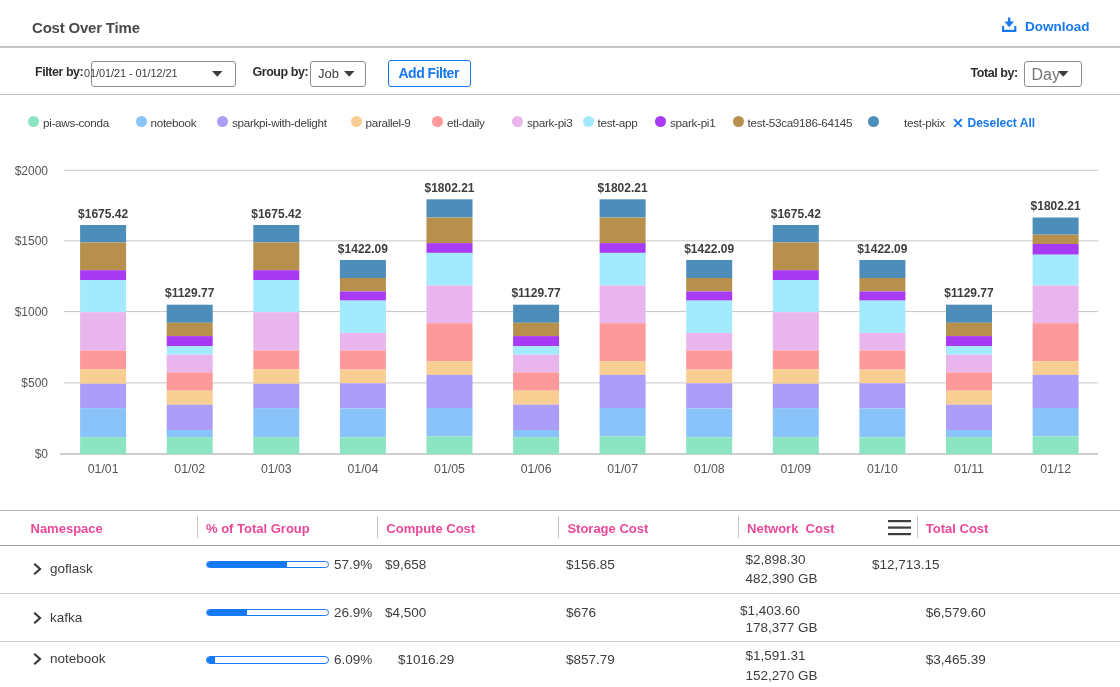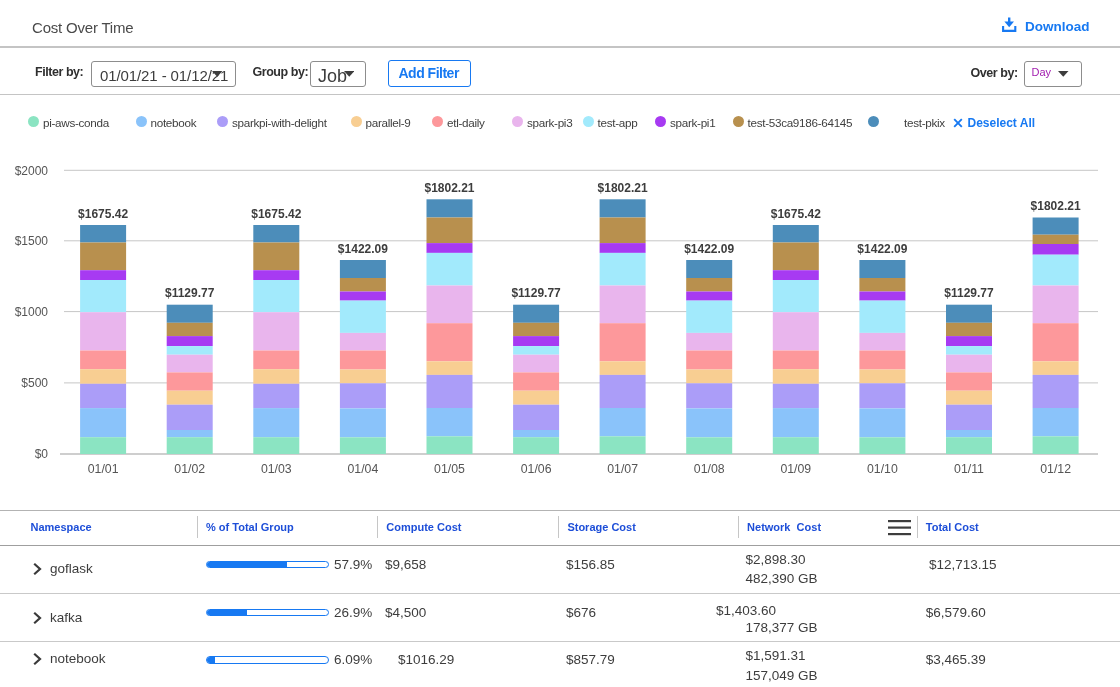--- a/index.html
+++ b/index.html
@@ -1,49 +1,49 @@
 <!DOCTYPE html>
 <html><head><meta charset="utf-8"><title>Cost Over Time</title>
 <style>
 *{margin:0;padding:0;box-sizing:border-box}
 html,body{width:1120px;height:687px;background:#fff;font-family:"Liberation Sans",sans-serif;overflow:hidden}
 .abs{position:absolute}
 .ltxt{top:115.5px;font-size:11.7px;color:#3f3f3f;letter-spacing:-0.3px}
-.hdr{top:520.5px;font-size:11px;font-weight:bold;color:#1d4ed8}
+.hdr{top:520.5px;font-size:13px;font-weight:bold;color:#ec4899}
 .cell{font-size:13.5px;color:#3d3d3d}
 .blab{font-size:12.5px;font-weight:bold;color:#2f2f2f;letter-spacing:-0.45px}
 .selbox{border:1px solid #8d8d8d;border-radius:3px}
 </style></head>
 <body>
-<div class="abs" style="left:32px;top:18.5px;font-size:15px;font-weight:normal;color:#4a4a4a;letter-spacing:-0.2px">Cost Over Time</div>
+<div class="abs" style="left:32px;top:18.5px;font-size:15px;font-weight:bold;color:#4a4a4a;letter-spacing:-0.2px">Cost Over Time</div>
 <svg class="abs" style="left:1001.5px;top:17px" width="16" height="16">
     <path d="M7.2 0.5 L7.2 6.5" stroke="#1779f2" stroke-width="2.4" fill="none"></path>
     <path d="M2.4 4.6 L7.2 10.2 L12 4.6 Z" fill="#1779f2"></path>
     <path d="M1.1 8.9 L1.1 13.9 L13.3 13.9 L13.3 8.9" stroke="#1779f2" stroke-width="2.1" fill="none"></path>
   </svg>
 <div class="abs" style="left:1025px;top:19px;font-size:13.5px;font-weight:bold;color:#1779f2">Download</div>
 <div class="abs" style="left:0;top:45.5px;width:1120px;height:2px;background:#c4c4c4"></div>
 
 <div class="abs blab" style="left:35px;top:65.3px">Filter by:</div>
 <div class="abs selbox" style="left:90.5px;top:60.5px;width:145px;height:26.5px"></div>
-<div class="abs" style="left:100px;top:66.6px;font-size:15px;color:#3d3d3d;letter-spacing:-0.1px">01/01/21 - 01/12/21</div>
+<div class="abs" style="left:84px;top:66.6px;font-size:11px;color:#3d3d3d;letter-spacing:-0.1px">01/01/21 - 01/12/21</div>
 <svg class="abs" style="left:212.3px;top:71px" width="10.5" height="6.8">
     <path d="M0 0 L10.5 0 L5.25 5.8 Z" fill="#3d3d3d"></path>
   </svg>
 <div class="abs blab" style="left:252.5px;top:65.3px">Group by:</div>
 <div class="abs selbox" style="left:309.5px;top:60.5px;width:56px;height:26.5px"></div>
-<div class="abs" style="left:318px;top:66.3px;font-size:18px;color:#3d3d3d">Job</div>
+<div class="abs" style="left:318px;top:66.3px;font-size:13px;color:#3d3d3d">Job</div>
 <svg class="abs" style="left:343.5px;top:71px" width="10.5" height="6.8">
     <path d="M0 0 L10.5 0 L5.25 5.8 Z" fill="#3d3d3d"></path>
   </svg>
 <div class="abs" style="left:387.5px;top:60.3px;width:83px;height:27px;border:1.8px solid #1779f2;border-radius:3px"></div>
 <div class="abs" style="left:398.5px;top:65.4px;font-size:14px;font-weight:bold;color:#1779f2;letter-spacing:-0.5px">Add Filter</div>
-<div class="abs blab" style="left:970.5px;top:65.8px">Over by:</div>
+<div class="abs blab" style="left:970.5px;top:65.8px">Total by:</div>
 <div class="abs selbox" style="left:1023.5px;top:60.5px;width:58px;height:26px"></div>
-<div class="abs" style="left:1031.5px;top:66.1px;font-size:11px;color:#a21caf">Day</div>
+<div class="abs" style="left:1031.5px;top:66.1px;font-size:16px;color:#737373">Day</div>
 <svg class="abs" style="left:1058px;top:71px" width="10.5" height="6.8">
     <path d="M0 0 L10.5 0 L5.25 5.8 Z" fill="#3d3d3d"></path>
   </svg>
 <div class="abs" style="left:0;top:93.8px;width:1120px;height:1.6px;background:#c4c4c4"></div>
 
 <span class="abs" style="left:28px;top:116px;width:11px;height:11px;border-radius:50%;background:#8BE4C2"></span>
 <span class="abs ltxt" style="left:43px">pi-aws-conda</span>
 <span class="abs" style="left:135.5px;top:116px;width:11px;height:11px;border-radius:50%;background:#8AC3FA"></span>
 <span class="abs ltxt" style="left:150.5px">notebook</span>
 <span class="abs" style="left:217px;top:116px;width:11px;height:11px;border-radius:50%;background:#AB9DF8"></span>
@@ -247,39 +247,39 @@
   </svg>
 <div class="abs cell" style="left:49.9px;top:561.2px">goflask</div>
 <div class="abs" style="left:205.8px;top:560.7px;width:123.5px;height:7.5px;border:1px solid #1779f2;border-radius:4px;overflow:hidden">
     <div style="width:80px;height:100%;background:#1779f2;border-radius:0"></div>
   </div>
 <div class="abs cell" style="left:333.9px;top:557.3px">57.9%</div>
 <div class="abs cell" style="left:385px;top:557.3px">$9,658</div>
 <div class="abs cell" style="left:565.9px;top:557.3px">$156.85</div>
 <div class="abs cell" style="left:745.5px;top:552.1px">$2,898.30</div>
 <div class="abs cell" style="left:745.5px;top:570.8px">482,390 GB</div>
-<div class="abs cell" style="left:929px;top:557.3px">$12,713.15</div>
+<div class="abs cell" style="left:872px;top:557.3px">$12,713.15</div>
 <svg class="abs" style="left:32px;top:612.0px" width="11" height="12">
     <path d="M2.2 0.8 L8 6 L2.2 11.2" stroke="#3a3a3a" stroke-width="2.2" fill="none"></path>
   </svg>
 <div class="abs cell" style="left:49.9px;top:609.8px">kafka</div>
 <div class="abs" style="left:205.8px;top:608.7px;width:123.5px;height:7.5px;border:1px solid #1779f2;border-radius:4px;overflow:hidden">
     <div style="width:40px;height:100%;background:#1779f2;border-radius:0"></div>
   </div>
 <div class="abs cell" style="left:333.9px;top:605.2px">26.9%</div>
 <div class="abs cell" style="left:385px;top:605.2px">$4,500</div>
 <div class="abs cell" style="left:565.9px;top:605.2px">$676</div>
-<div class="abs cell" style="left:716px;top:602.6px">$1,403.60</div>
+<div class="abs cell" style="left:740px;top:602.6px">$1,403.60</div>
 <div class="abs cell" style="left:745.5px;top:620.0px">178,377 GB</div>
 <div class="abs cell" style="left:925.8px;top:605.2px">$6,579.60</div>
 <svg class="abs" style="left:32px;top:653.2px" width="11" height="12">
     <path d="M2.2 0.8 L8 6 L2.2 11.2" stroke="#3a3a3a" stroke-width="2.2" fill="none"></path>
   </svg>
 <div class="abs cell" style="left:49.9px;top:651.0px">notebook</div>
 <div class="abs" style="left:205.8px;top:656.3px;width:123.5px;height:7.5px;border:1px solid #1779f2;border-radius:4px;overflow:hidden">
     <div style="width:8px;height:100%;background:#1779f2;border-radius:0"></div>
   </div>
 <div class="abs cell" style="left:333.9px;top:652.1px">6.09%</div>
 <div class="abs cell" style="left:398px;top:652.1px">$1016.29</div>
 <div class="abs cell" style="left:565.9px;top:652.1px">$857.79</div>
 <div class="abs cell" style="left:745.5px;top:647.8px">$1,591.31</div>
-<div class="abs cell" style="left:745.5px;top:667.5px">157,049 GB</div>
+<div class="abs cell" style="left:745.5px;top:667.5px">152,270 GB</div>
 <div class="abs cell" style="left:925.8px;top:652.1px">$3,465.39</div>
 
 </body></html>

